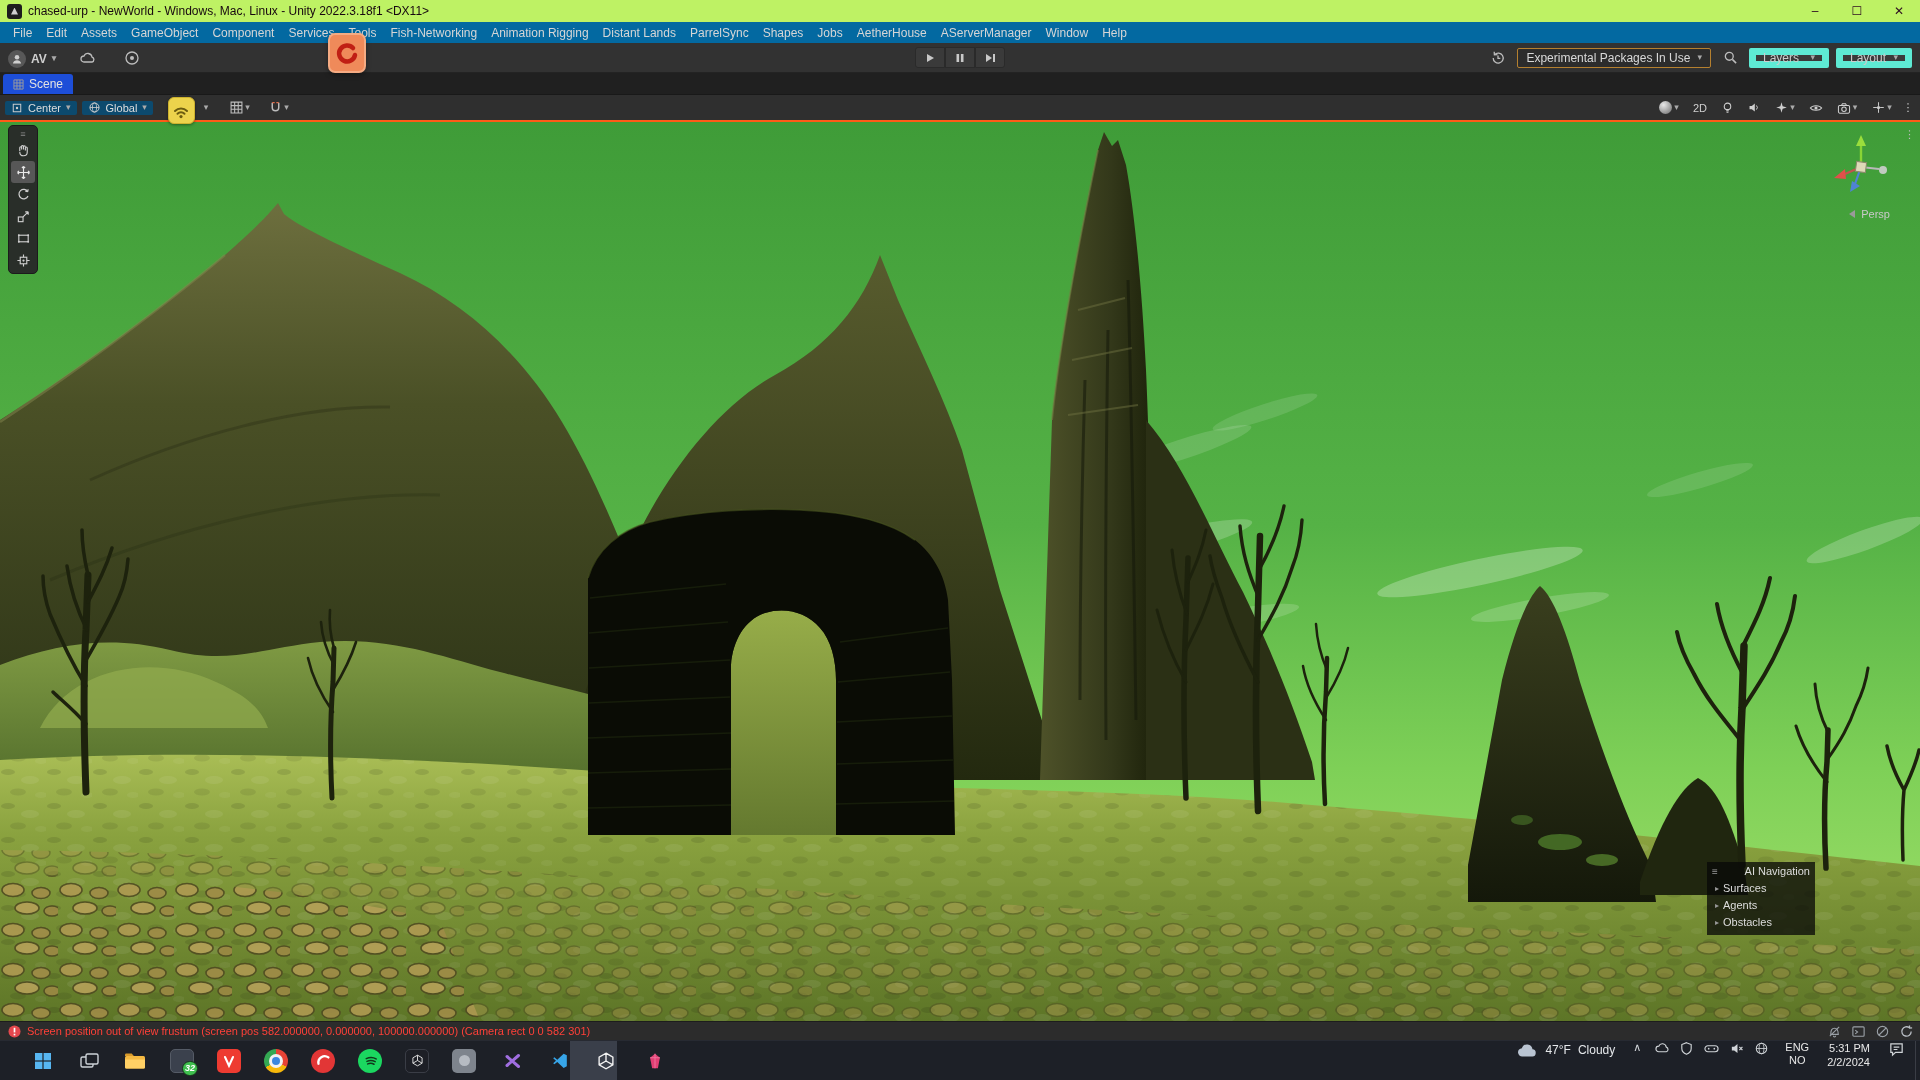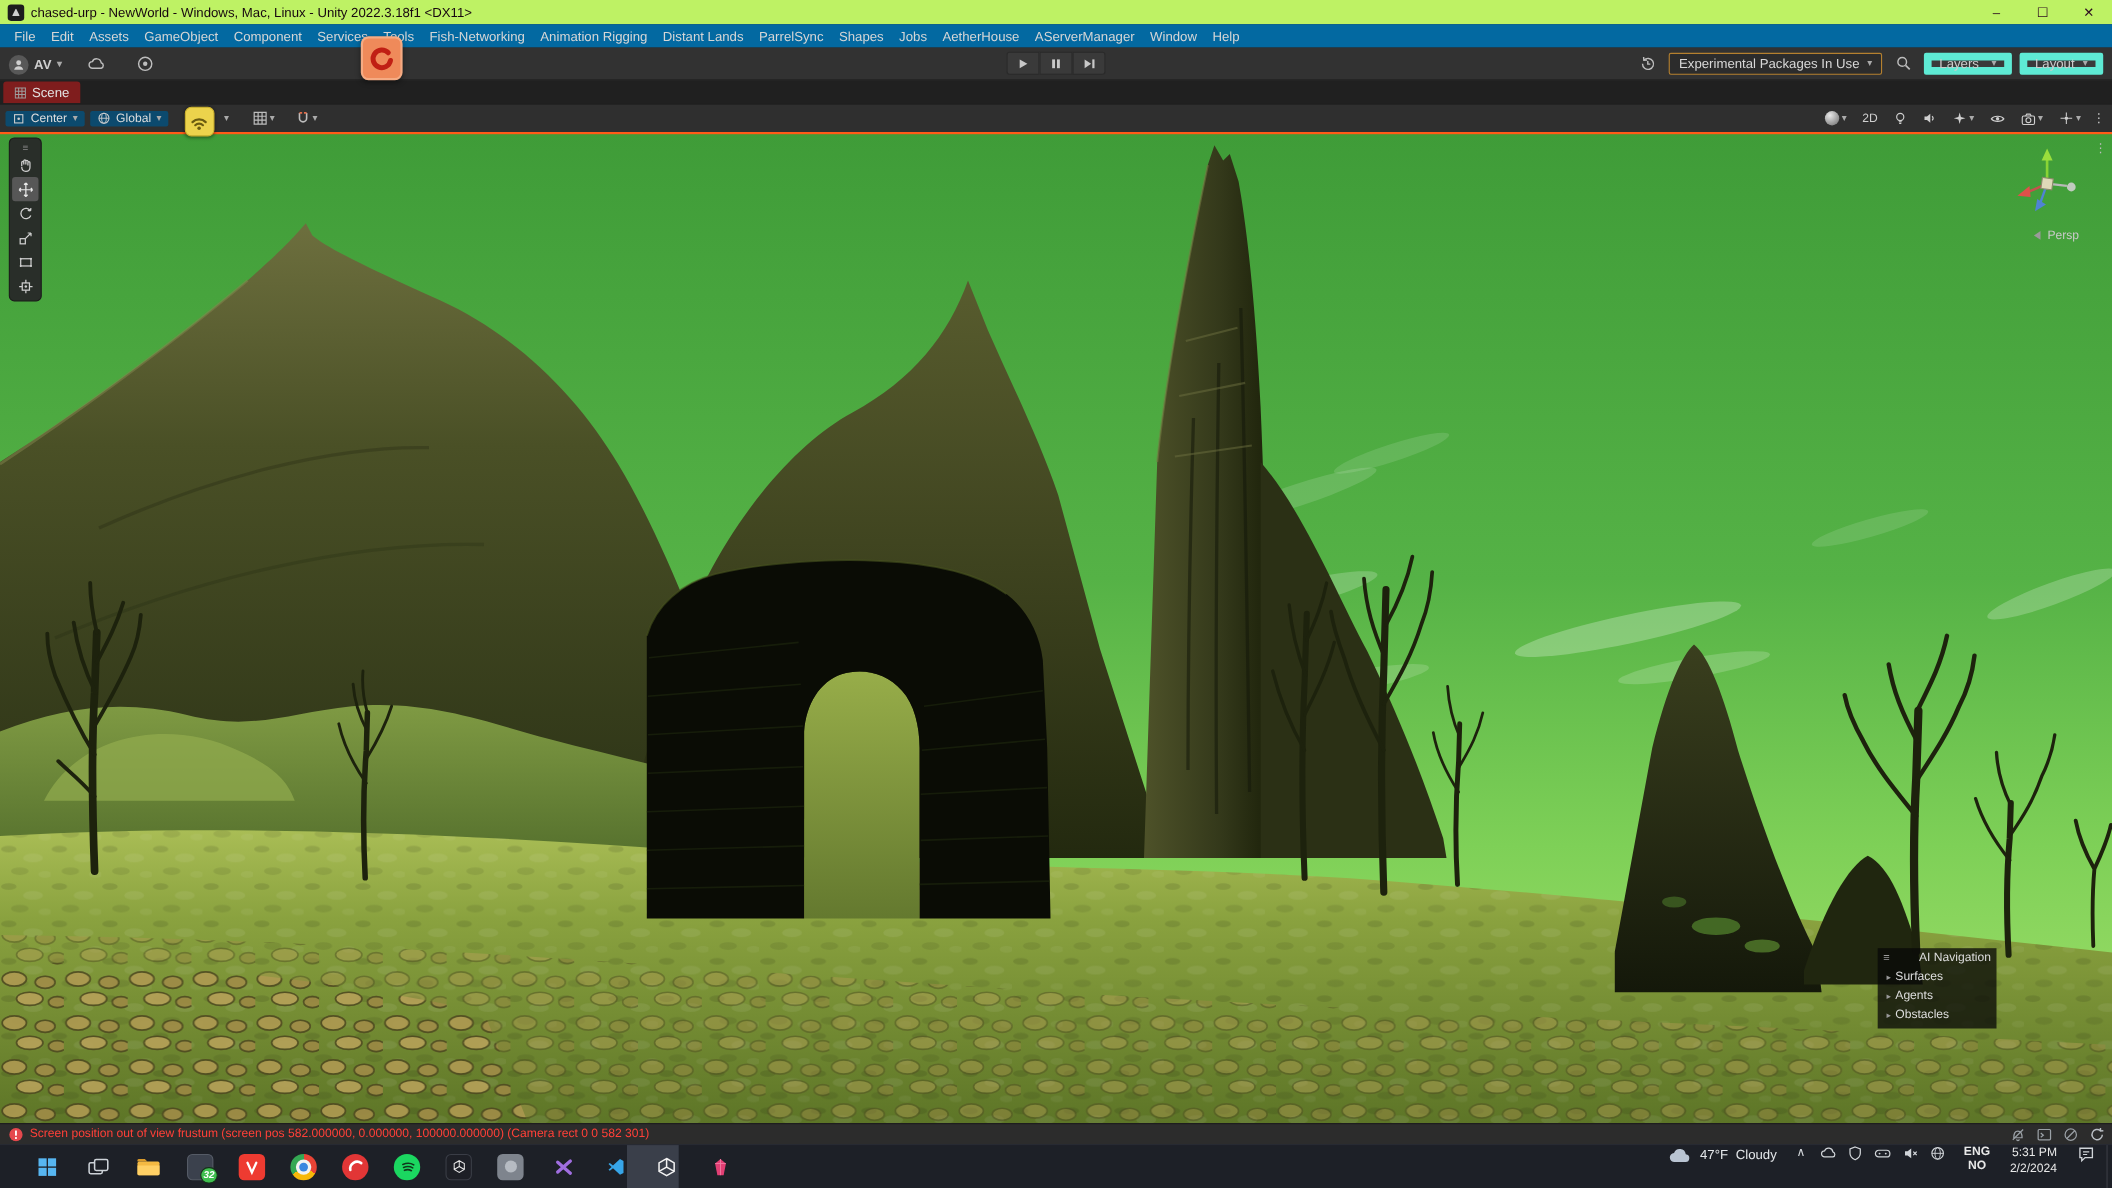--- a/index.html
+++ b/index.html
@@ -39,21 +39,21 @@
   .tool-right{display:flex;align-items:center;gap:7px;margin-left:auto;margin-right:8px;}
   .pkg-warn{height:20px;display:flex;align-items:center;gap:7px;padding:0 8px;background:#2c2c2c;
     border:1px solid #b5802f;border-radius:2px;color:#d8d8d8;font-size:12px;white-space:nowrap;}
   .drop-btn{height:20px;display:flex;align-items:center;justify-content:space-between;background:#3a3a3a;
     border:7px solid #5eead4;border-radius:2px;color:#cccccc;font-size:12px;padding:0 7px;}
   .drop-btn.w78{width:80px;} .drop-btn.w74{width:76px;}
   .caret{font-size:9px;color:#aaaaaa;line-height:1;}
 
   
   .tabrow{height:21px;background:#202020;display:flex;align-items:flex-end;padding-left:3px;}
-  .scene-tab{height:20px;background:#7f1d1d;border-radius:3px 3px 0 0;display:flex;align-items:center;
+  .scene-tab{height:20px;background:#1d4ed8;border-radius:3px 3px 0 0;display:flex;align-items:center;
     gap:5px;padding:0 10px;font-size:12px;color:#e2e2e2;}
 
   
   .scenebar{height:26px;background:#2f2f2f;border-top:1px solid #191919;display:flex;align-items:center;
     padding:0 5px;gap:5px;position:relative;z-index:14;}
   .sb-btn{height:14px;background:#0c4a6e;border-radius:2px;display:flex;align-items:center;gap:5px;
     padding:0 6px;font-size:11px;color:#dddddd;white-space:nowrap;}
   .sb-ico{width:24px;height:19px;display:flex;align-items:center;justify-content:center;gap:2px;
     border-radius:2px;color:#cfcfcf;font-size:11px;}
   .hot-reload{width:27px;height:27px;background:#ecd34c;border:1px solid #cdb22e;border-radius:6px;
@@ -112,21 +112,21 @@
     background:conic-gradient(#e84335 0 33%,#f7b80a 0 66%,#34a853 0 100%);position:relative;}
   .chrome-ring::before{content:"";position:absolute;inset:5px;border-radius:50%;background:#f2f2f2;}
   .chrome-ring::after{content:"";position:absolute;inset:8px;border-radius:50%;background:#3b87e0;}
   .gray-app{width:24px;height:24px;border-radius:5px;background:#7e848d;display:flex;align-items:center;justify-content:center;}
   .gray-app i{width:11px;height:11px;border-radius:50%;background:#b6bbc2;}
   .tray{margin-left:auto;display:flex;align-items:flex-start;height:40px;}
   .weather{display:flex;align-items:center;gap:7px;padding:0 10px;color:#e4e7ea;font-size:12px;white-space:nowrap;}
   .tray-chev{color:#d2d6da;font-size:11px;padding:0 8px;}
   .tray-icons{display:flex;align-items:center;gap:9px;padding:0 6px;}
   .lang{display:flex;flex-direction:column;align-items:center;justify-content:center;color:#e8e8e8;
-    font-size:11px;line-height:1.25;padding:0 10px;font-weight:bold;}
+    font-size:11px;line-height:1.25;padding:0 10px;}
   .clock{display:flex;flex-direction:column;align-items:flex-end;justify-content:center;color:#e8e8e8;
     font-size:11px;line-height:1.3;padding:0 8px;}
   .action-center{padding:0 10px;display:flex;align-items:center;}
   .desk-sliver{width:5px;height:40px;border-left:1px solid #3a3d45;}
 
   
   .orange-popup{position:absolute;left:328px;top:33px;width:38px;height:40px;z-index:50;
     background:#ef8a5a;border:2px solid #f5ab83;border-radius:7px;display:flex;align-items:center;
     justify-content:center;box-shadow:0 2px 5px rgba(0,0,0,.35);}
 </style>

